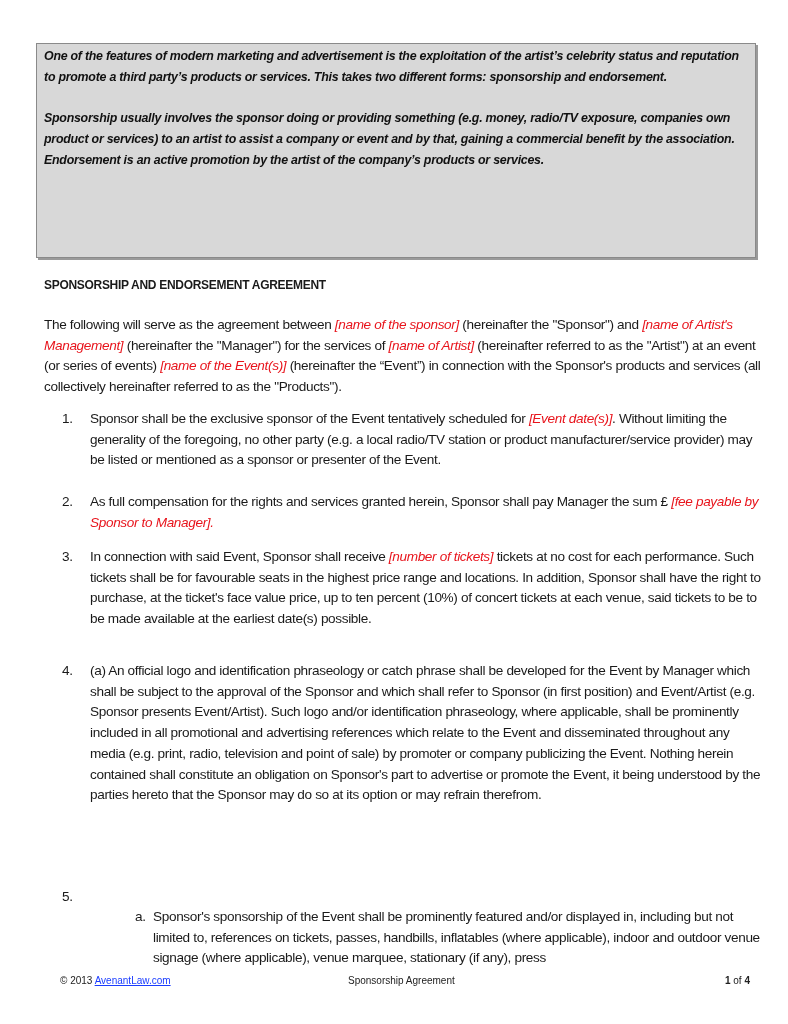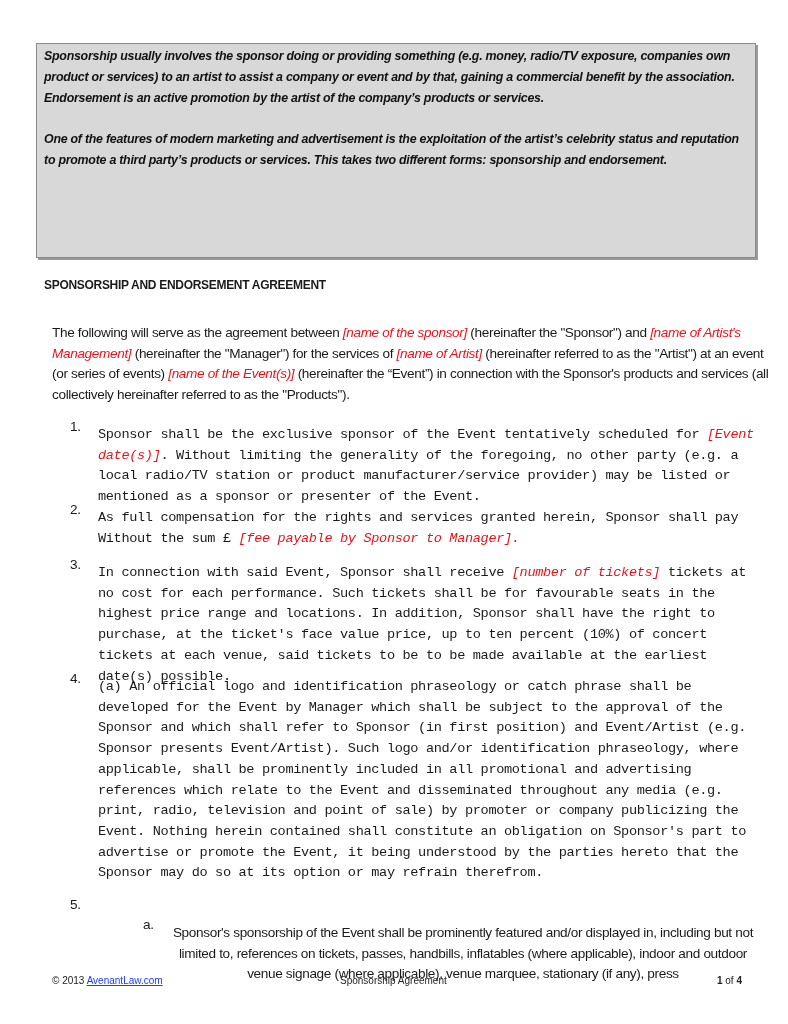--- a/index.html
+++ b/index.html
@@ -16,64 +16,64 @@
     margin: 0; font-style: italic; font-weight: bold; font-size: 12.4px; line-height: 20.8px;
     letter-spacing: -0.25px; color: #111;
   }
   .intro-box p + p { margin-top: 20.8px; }
 
   .doc-title {
     position: absolute; left: 44px; top: 278px; font-weight: bold; font-size: 12px;
     letter-spacing: -0.3px; margin: 0;
   }
   .body-text {
-    font-size: 13.6px; line-height: 20.7px; letter-spacing: -0.35px; color: #1a1a1a; margin: 8px;
+    font-size: 13.6px; line-height: 20.7px; letter-spacing: -0.35px; color: #1a1a1a; margin: 0;
   }
   .placeholder { color: #e8141c; font-style: italic; }
   .preamble { position: absolute; left: 44px; top: 315px; width: 720px; }
 
   .clause { position: absolute; left: 62px; width: 700px; }
   .clause .num { position: absolute; left: 0; top: 0; }
-  .clause .txt { margin-left: 28px; font-family: Liberation Mono, monospace; }
+  .clause .txt { margin-left: 28px; }
   .sub-para { margin-top: 20.7px; }
 
   .subclause { position: absolute; left: 135px; width: 630px; }
   .subclause .num { position: absolute; left: 0; top: 0; }
-  .subclause .txt { margin-left: 18px; text-align: center; }
+  .subclause .txt { margin-left: 18px; }
 
   .footer {
-    position: absolute; left: 52px; top: 975px; width: 690px; height: 16px;
+    position: absolute; left: 60px; top: 975px; width: 690px; height: 16px;
     font-size: 10px; color: #222;
   }
   .footer .left { position: absolute; left: 0; top: 0; }
   .footer .left a { color: #1a3cff; text-decoration: underline; }
   .footer .center { position: absolute; left: 288px; top: 0; }
   .footer .right { position: absolute; right: 0; top: 0; }
   .footer .right b { font-weight: bold; }
 </style>
 </head>
 <body>
 
 <div class="intro-box">
+  <p>One of the features of modern marketing and advertisement is the exploitation of the artist’s celebrity status and reputation to promote a third party’s products or services. This takes two different forms: sponsorship and endorsement.</p>
   <p>Sponsorship usually involves the sponsor doing or providing something (e.g. money, radio/TV exposure, companies own product or services) to an artist to assist a company or event and by that, gaining a commercial benefit by the association. Endorsement is an active promotion by the artist of the company’s products or services.</p>
-  <p>One of the features of modern marketing and advertisement is the exploitation of the artist’s celebrity status and reputation to promote a third party’s products or services. This takes two different forms: sponsorship and endorsement.</p>
 </div>
 
 <h1 class="doc-title">SPONSORSHIP AND ENDORSEMENT AGREEMENT</h1>
 
 <p class="body-text preamble"><span>The following will serve as the agreement between </span><span class="placeholder">[name of the sponsor]</span><span> (hereinafter the "Sponsor") and </span><span class="placeholder">[name of Artist's Management]</span><span> (hereinafter the "Manager") for the services of </span><span class="placeholder">[name of Artist]</span><span> (hereinafter referred to as the "Artist") at an event (or series of events) </span><span class="placeholder">[name of the Event(s)]</span><span> (hereinafter the “Event”) in connection with the Sponsor's products and services (all collectively hereinafter referred to as the "Products").</span></p>
 
 <div class="clause body-text" style="top:409px;">
   <span class="num">1.</span>
   <p class="txt body-text"><span>Sponsor shall be the exclusive sponsor of the Event tentatively scheduled for </span><span class="placeholder">[Event date(s)]</span><span>. Without limiting the generality of the foregoing, no other party (e.g. a local radio/TV station or product manufacturer/service provider) may be listed or mentioned as a sponsor or presenter of the Event.</span></p>
 </div>
 
 <div class="clause body-text" style="top:492px;">
   <span class="num">2.</span>
-  <p class="txt body-text"><span>As full compensation for the rights and services granted herein, Sponsor shall pay Without the sum £ </span><span class="placeholder">[fee payable by Sponsor to Manager]</span><span class="placeholder">.</span></p>
+  <p class="txt body-text"><span>As full compensation for the rights and services granted herein, Sponsor shall pay Manager the sum £ </span><span class="placeholder">[fee payable by Sponsor to Manager]</span><span class="placeholder">.</span></p>
 </div>
 
 <div class="clause body-text" style="top:547px;">
   <span class="num">3.</span>
   <p class="txt body-text"><span>In connection with said Event, Sponsor shall receive </span><span class="placeholder">[number of tickets]</span><span> tickets at no cost for each performance.  Such tickets shall be for favourable seats in the highest price range and locations.  In addition, Sponsor shall have the right to purchase, at the ticket's face value price, up to ten percent (10%) of concert tickets at each venue, said tickets to be to be made available at the earliest date(s) possible.</span></p>
 </div>
 
 <div class="clause body-text" style="top:661px;">
   <span class="num">4.</span>
   <p class="txt body-text">(a) An official logo and identification phraseology or catch phrase shall be developed for the Event by Manager which shall be subject to the approval of the Sponsor and which shall refer to Sponsor (in first position) and Event/Artist (e.g. Sponsor presents Event/Artist).  Such logo and/or identification phraseology, where applicable, shall be prominently included in all promotional and advertising references which relate to the Event and disseminated throughout any media (e.g. print, radio, television and point of sale) by promoter or company publicizing the Event.  Nothing herein contained shall constitute an obligation on Sponsor's part to advertise or promote the Event, it being understood by the parties hereto that the Sponsor may do so at its option or may refrain therefrom.</p>

